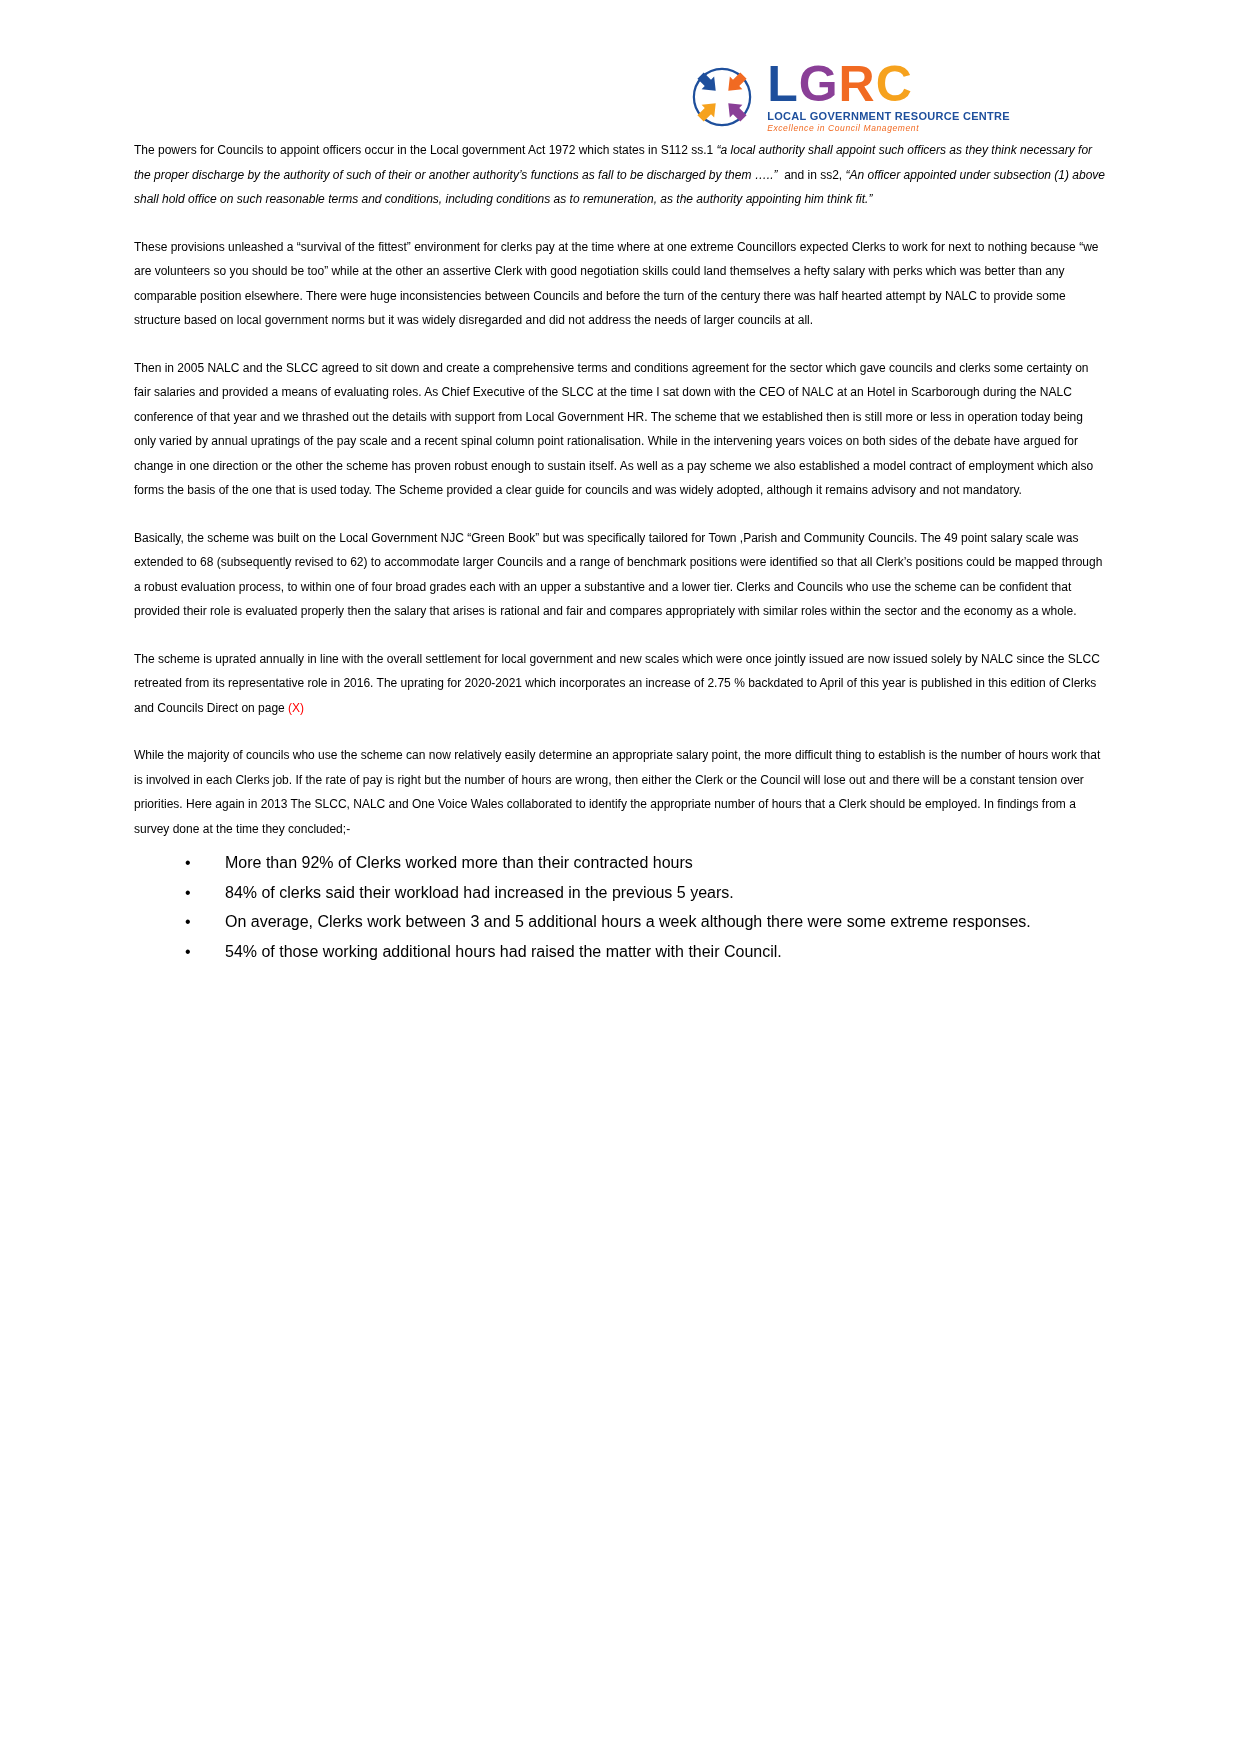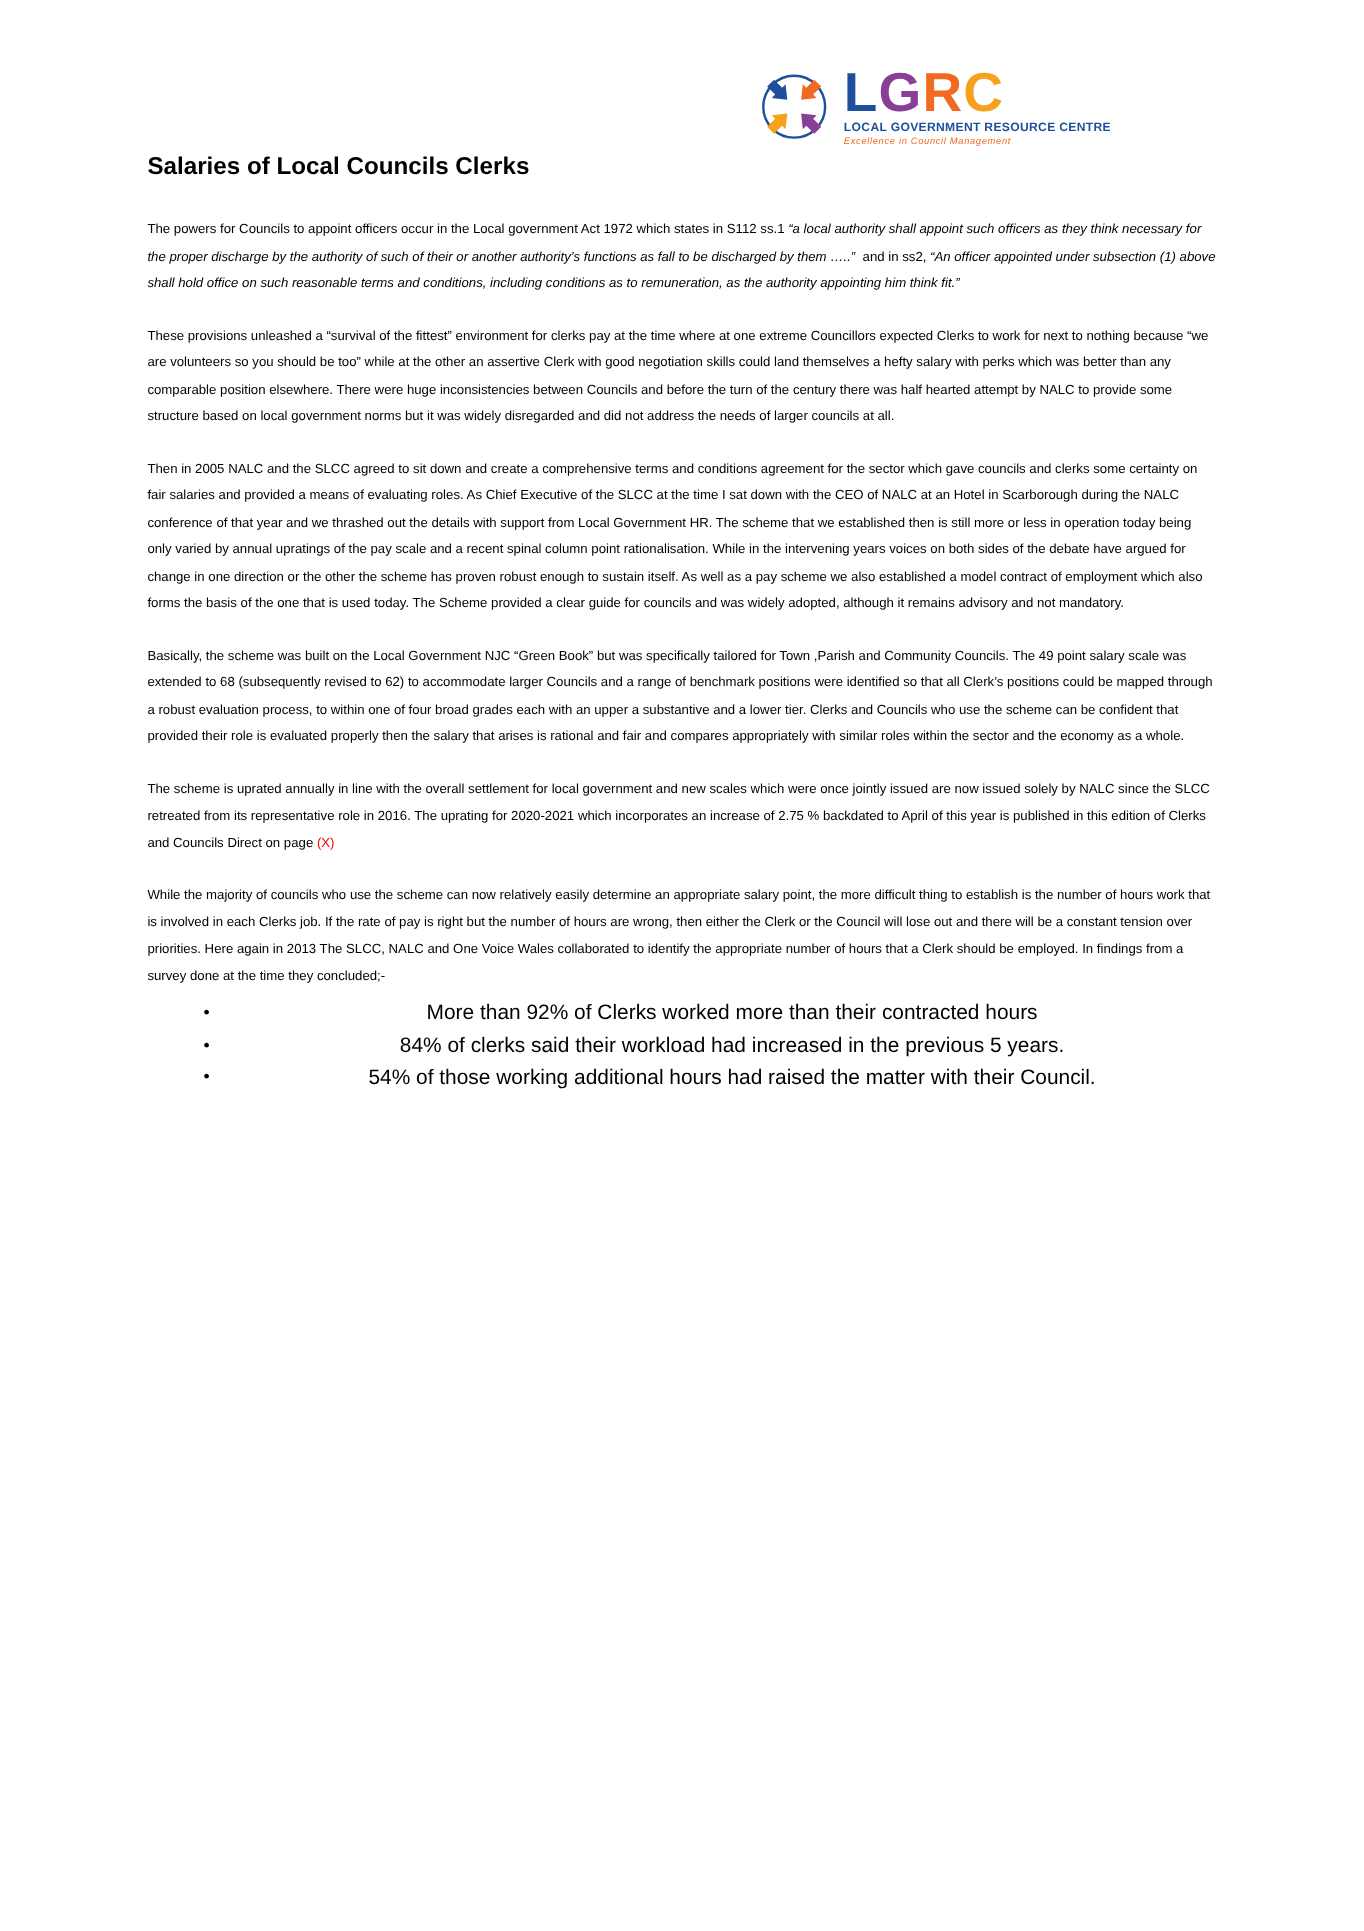--- a/index.html
+++ b/index.html
@@ -71,24 +71,23 @@
   .italic { font-style: italic; }
   .red { color: #ff0000; }
   ul.bullets {
     list-style: none;
     margin: -13px 0 23px 0;
     padding: 0 0 0 51px;
   }
   ul.bullets li {
     position: relative;
     padding-left: 40px;
-    font-size: 19px;
+    font-size: 16px;
     line-height: 24.5px;
     margin: 0 0 5px 0;
-    text-align: center;
   }
   ul.bullets li::before {
     content: "\2022";
     position: absolute;
     left: 0;
     top: 0;
     font-size: 16px;
   }
 </style>
 </head>
@@ -112,39 +111,39 @@
       <div class="logo-acronym">
         <span class="c-blue">L</span><span class="c-purple">G</span><span class="c-orange">R</span><span class="c-gold">C</span>
       </div>
       <div class="logo-name">LOCAL GOVERNMENT RESOURCE CENTRE</div>
       <div class="logo-tagline">Excellence in Council Management</div>
     </div>
   </div>
 
   <div class="content">
 
-    <h1 class="doc-title">Salaries of Local Councils Clerks</h1>
 
     <p class="para">
       <span>The powers for Councils to appoint officers occur in the Local government Act 1972 which states in S112 ss.1 </span><span class="italic">“a local authority shall appoint such officers as they think necessary for the proper discharge by the authority of such of their or another authority’s functions as fall to be discharged by them …..”</span><span>&nbsp; and in ss2, </span><span class="italic">“An officer appointed under subsection (1) above shall hold office on such reasonable terms and conditions, including conditions as to remuneration, as the authority appointing him think fit.”</span>
     </p>
 
     <p class="para">These provisions unleashed a “survival of the fittest” environment for clerks pay  at the time where at one extreme Councillors expected Clerks to work for next to nothing because “we are volunteers so you should be too” while at the other an assertive Clerk with good negotiation skills could land themselves a hefty salary with perks which was better than any comparable position elsewhere. There were huge inconsistencies between Councils and before the turn of the century there was half hearted attempt by NALC to provide some structure based on local government norms but it was widely disregarded and did not address the needs of larger councils at all.</p>
 
     <p class="para">Then in 2005 NALC and the SLCC agreed to sit down and create a comprehensive terms and conditions agreement for the sector which gave councils and clerks some certainty on fair salaries and provided a means of evaluating roles. As Chief Executive of the SLCC at the time I sat down with the CEO of NALC at an Hotel in Scarborough during the NALC conference of that year and we thrashed out the details with support from Local Government HR. The scheme that we established then is still more or less in operation today being only varied by annual upratings of the pay scale and a recent spinal column point rationalisation.  While in the intervening years voices on both sides of the debate have argued for change in one direction or the other the scheme has proven robust enough to sustain itself. As well as a pay scheme we also established a model contract of employment which also forms the basis of the one that is used today. The Scheme provided a clear guide for councils and was widely adopted, although it remains advisory and not mandatory.</p>
 
     <p class="para">Basically, the scheme was built on the Local Government NJC “Green Book” but was specifically tailored for Town ,Parish and Community Councils. The 49 point salary scale was extended to 68 (subsequently revised to 62) to accommodate larger Councils and a range of benchmark positions were identified so that all Clerk’s positions could be mapped through a robust evaluation process, to within one of four broad grades each with an upper a substantive and a lower tier.  Clerks and Councils who use the scheme can be confident that provided their role is evaluated properly then the salary that arises is rational and fair and compares appropriately with similar roles within the sector and the economy as a whole.</p>
 
     <p class="para">
       <span>The scheme is uprated annually in line with the overall settlement for local government and new scales which were once jointly issued are now issued solely by NALC since the SLCC retreated from its representative role in 2016. The uprating for 2020-2021 which incorporates an increase of 2.75 % backdated to April of this year is published in this edition of Clerks and Councils Direct on page </span><span class="red">(X)</span>
     </p>
 
     <p class="para">While the majority of councils who use the scheme can now relatively easily determine an appropriate salary point, the more difficult thing to establish is the number of hours work that is involved in each Clerks job. If the rate of pay is right but the number of hours are wrong, then either the Clerk or the Council will lose out and there will be a constant tension over priorities. Here again in 2013 The SLCC, NALC and One Voice Wales collaborated to identify the appropriate number of hours that a Clerk should be employed. In findings from a survey done at the time they concluded;-</p>
 
     <ul class="bullets">
       <li>More than 92% of Clerks worked more than their contracted hours</li>
       <li>84% of clerks said their workload had increased in the previous 5 years.</li>
+      <li>On average, Clerks work between 3 and 5 additional hours a week although there were some extreme responses.</li>
       <li>54% of those working additional hours had raised the matter with their Council.</li>
     </ul>
 
 
   </div>
 </div>
 
 </body></html>

